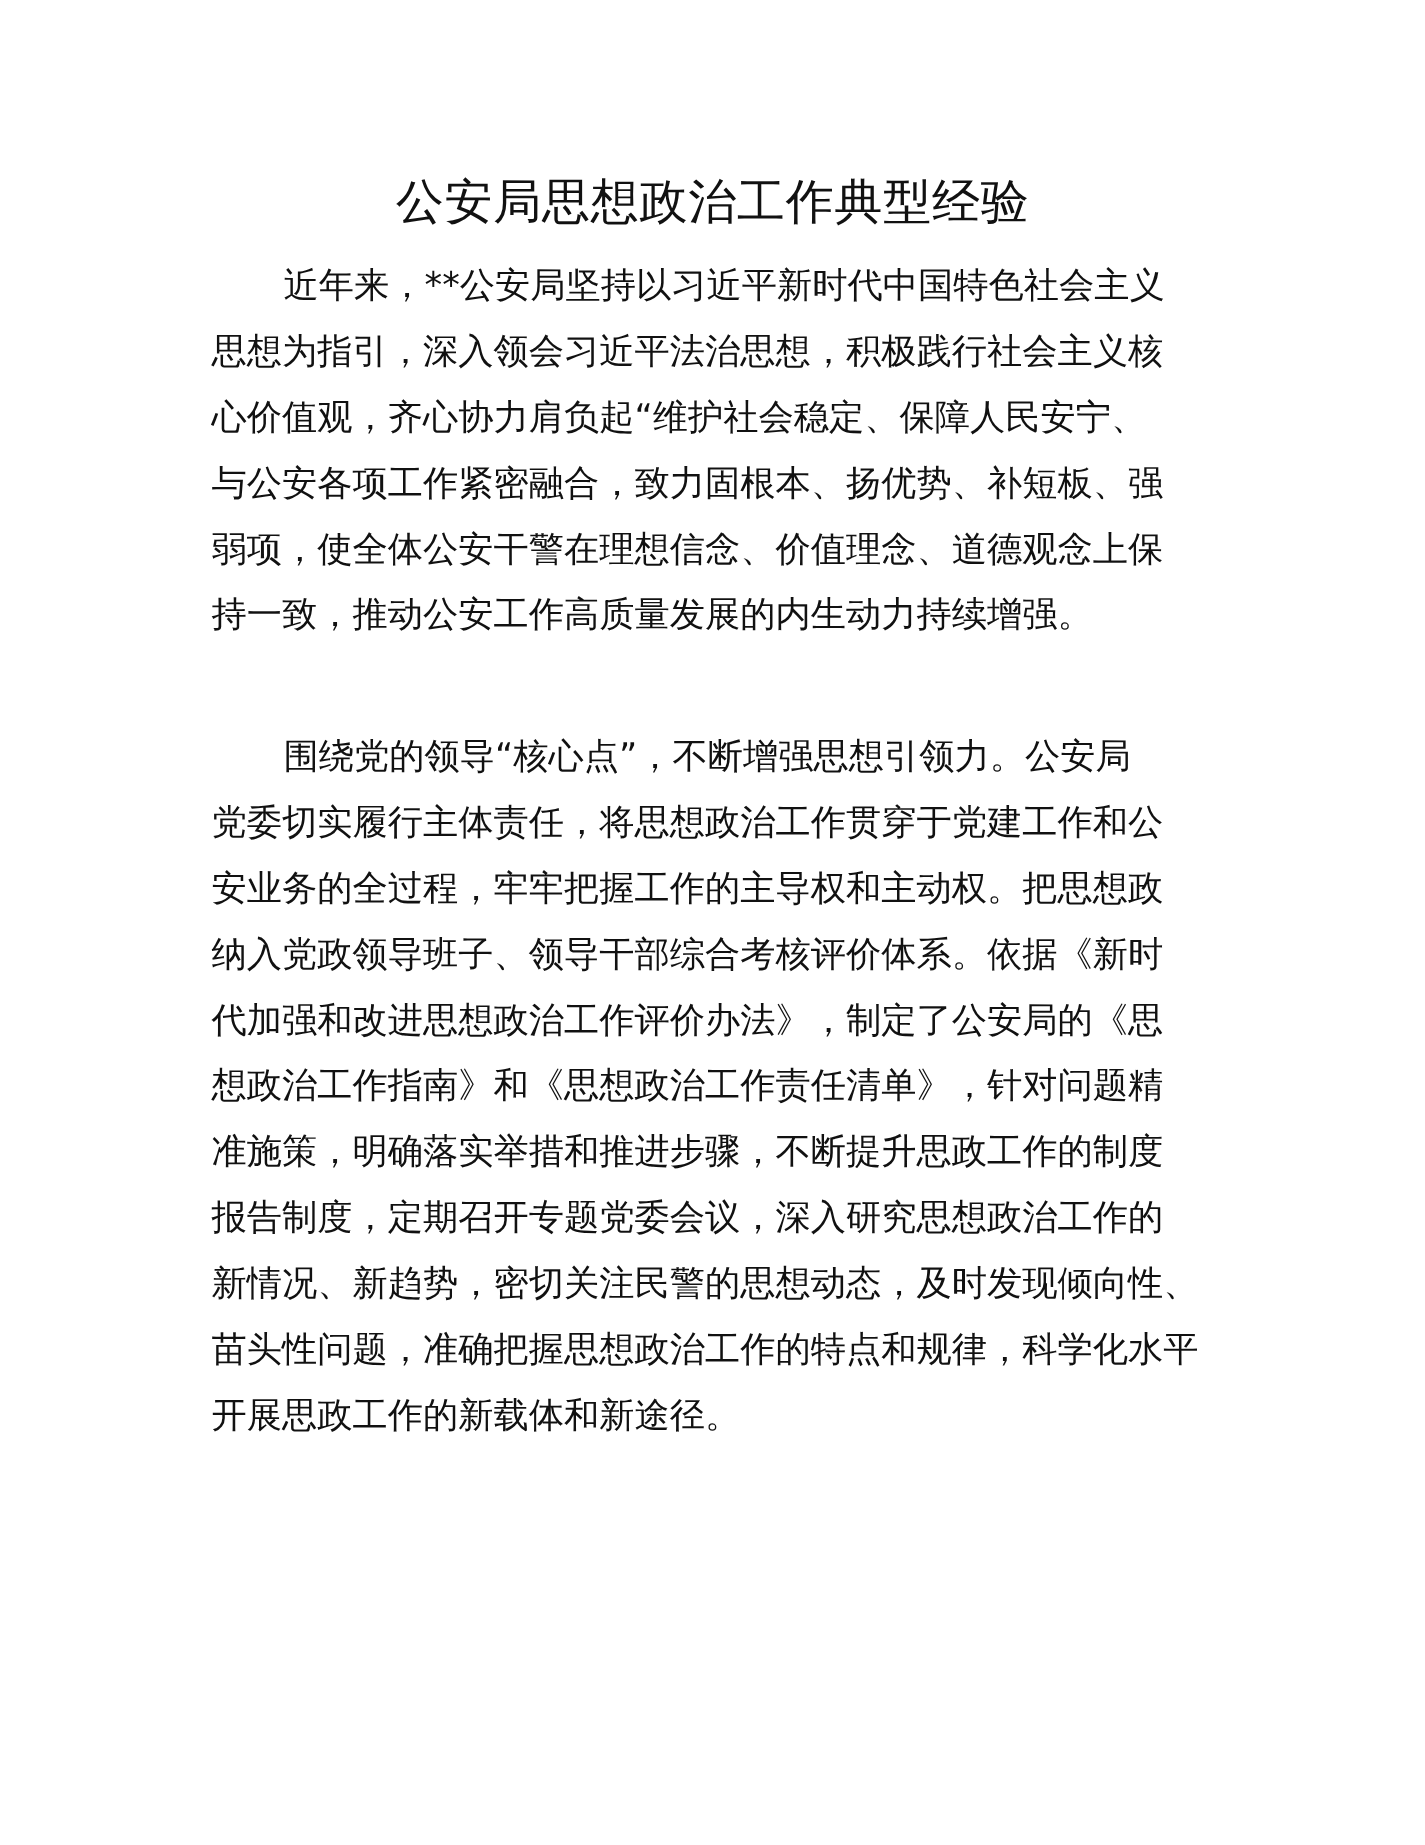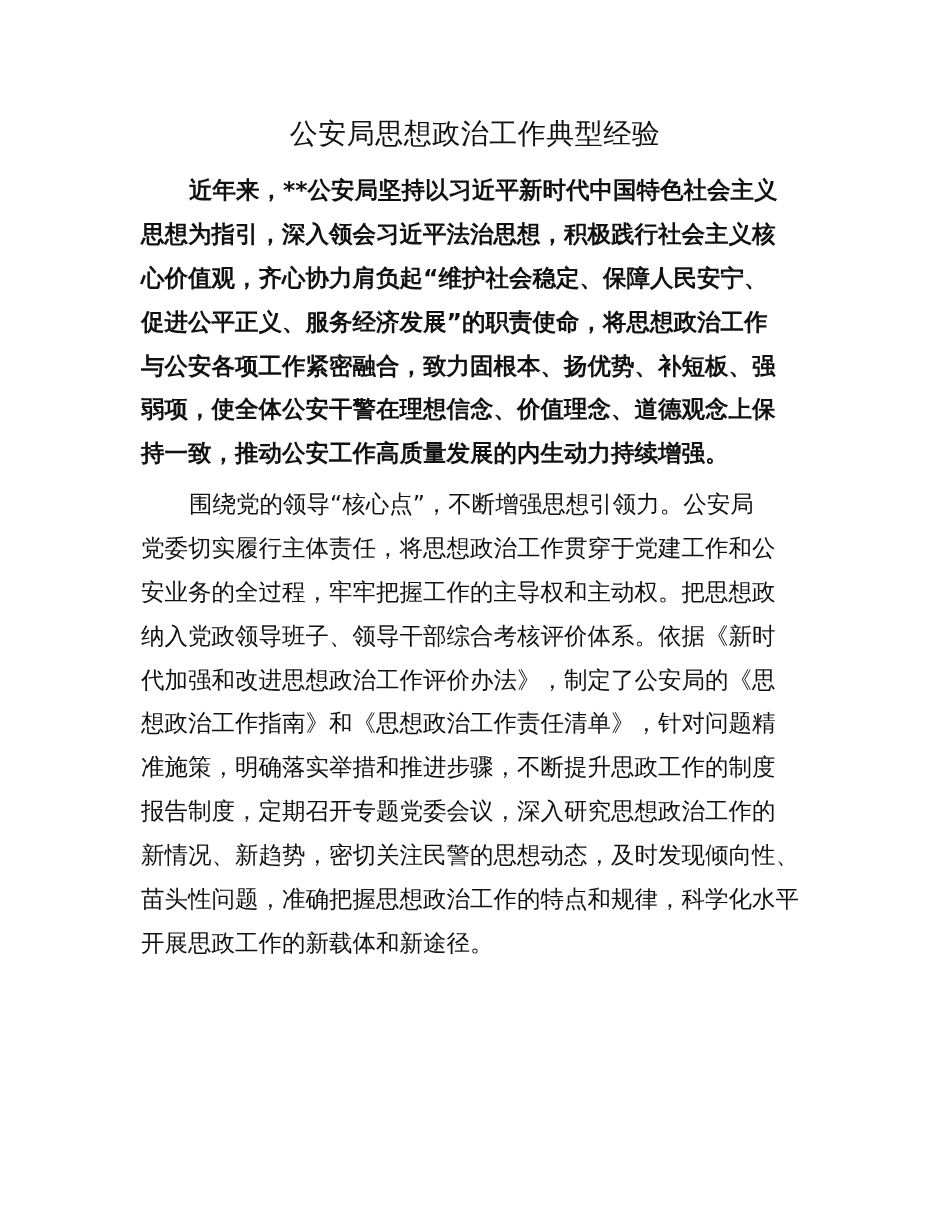--- a/index.html
+++ b/index.html
@@ -22,56 +22,55 @@
       width: 950px;
       height: 1230px;
       background: #ffffff;
     }
     .title {
       position: absolute;
       left: 0;
       top: 112px;
       width: 950px;
       text-align: center;
-      font-size: 28px;
+      font-size: 32px;
       line-height: 44px;
       letter-spacing: 0.5px;
       color: #111111;
     }
     .body-text {
       position: absolute;
       left: 141px;
       width: 700px;
     }
     .line {
       display: block;
       font-size: 23.5px;
       line-height: 43.9px;
       height: 43.9px;
       white-space: nowrap;
       color: #111111;
     }
     .line.indent {
       padding-left: 48px;
     }
-    #para-1 { top: 169px; font-weight: bold; }
+    #para-1 { top: 169px; }
     #para-2 { top: 483px; }
   </style>
 </head>
 <body>
 
 <div class="page">
 
   <div class="title">公安局思想政治工作典型经验</div>
 
   <div class="body-text" id="para-1">
     <span class="line indent">近年来，**公安局坚持以习近平新时代中国特色社会主义</span>
     <span class="line">思想为指引，深入领会习近平法治思想，积极践行社会主义核</span>
     <span class="line">心价值观，齐心协力肩负起“维护社会稳定、保障人民安宁、</span>
-    <span class="line">促进公平正义、服务经济发展”的职责使命，将思想政治工作</span>
     <span class="line">与公安各项工作紧密融合，致力固根本、扬优势、补短板、强</span>
     <span class="line">弱项，使全体公安干警在理想信念、价值理念、道德观念上保</span>
     <span class="line">持一致，推动公安工作高质量发展的内生动力持续增强。</span>
   </div>
 
   <div class="body-text" id="para-2">
     <span class="line indent">围绕党的领导“核心点”，不断增强思想引领力。公安局</span>
     <span class="line">党委切实履行主体责任，将思想政治工作贯穿于党建工作和公</span>
     <span class="line">安业务的全过程，牢牢把握工作的主导权和主动权。把思想政</span>
     <span class="line">纳入党政领导班子、领导干部综合考核评价体系。依据《新时</span>

